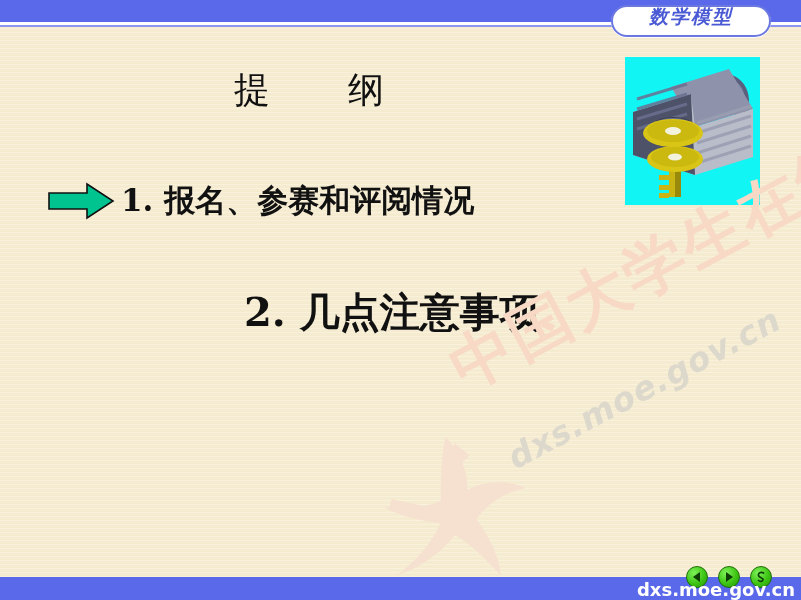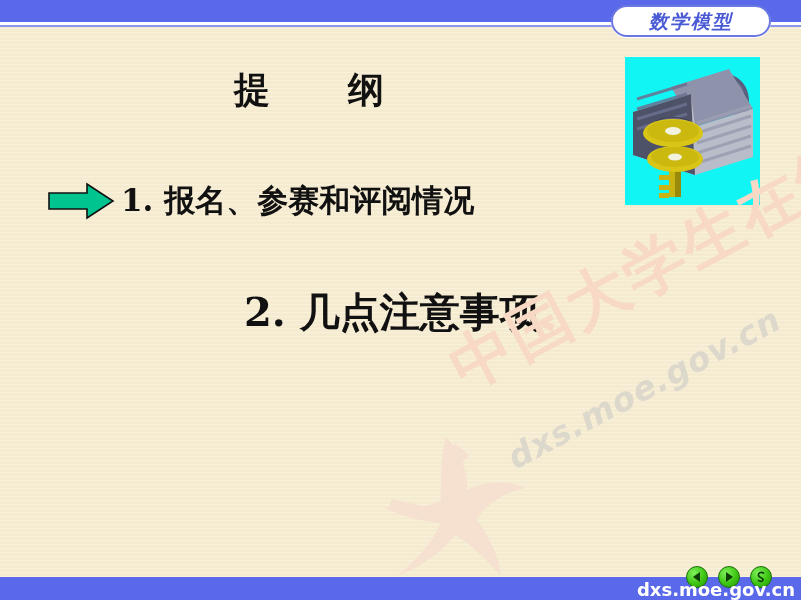--- a/index.html
+++ b/index.html
@@ -29,36 +29,36 @@
     position:absolute;left:0;top:22px;width:801px;height:3px;background:#ffffff;
   }
   .top-rule-blue{
     position:absolute;left:0;top:25px;width:801px;height:2px;
     background:#8a96ef;
   }
   .badge{
     position:absolute;left:611px;top:5px;width:160px;height:32px;
     background:#ffffff;border:2px solid #6b78e0;border-radius:17px;
     box-sizing:border-box;
-    display:flex;align-items:center;justify-content:center;
+    display:flex;align-items:flex-start;justify-content:center;
     box-shadow:0 1px 0 rgba(255,255,255,0.9);
   }
   .badge-text{
     font-family:"DejaVu Serif","Liberation Serif",serif;
     font-style:italic;font-weight:700;font-size:19px;
     color:#4a5ad4;letter-spacing:2px;line-height:1;
     white-space:nowrap;
   }
 
   
   .slide-title{
     position:absolute;left:0;top:66px;width:620px;
     text-align:center;
     font-family:"DejaVu Sans","Liberation Sans",sans-serif;
-    font-size:36px;font-weight:700;color:#111;
+    font-size:36px;font-weight:400;color:#111;
     letter-spacing:2px;white-space:pre;
   }
 
   
   .lock-pic{
     position:absolute;left:625px;top:57px;width:135px;height:148px;
     background:#12f5f5;overflow:hidden;
   }
   .lock-pic svg{display:block;}
 

